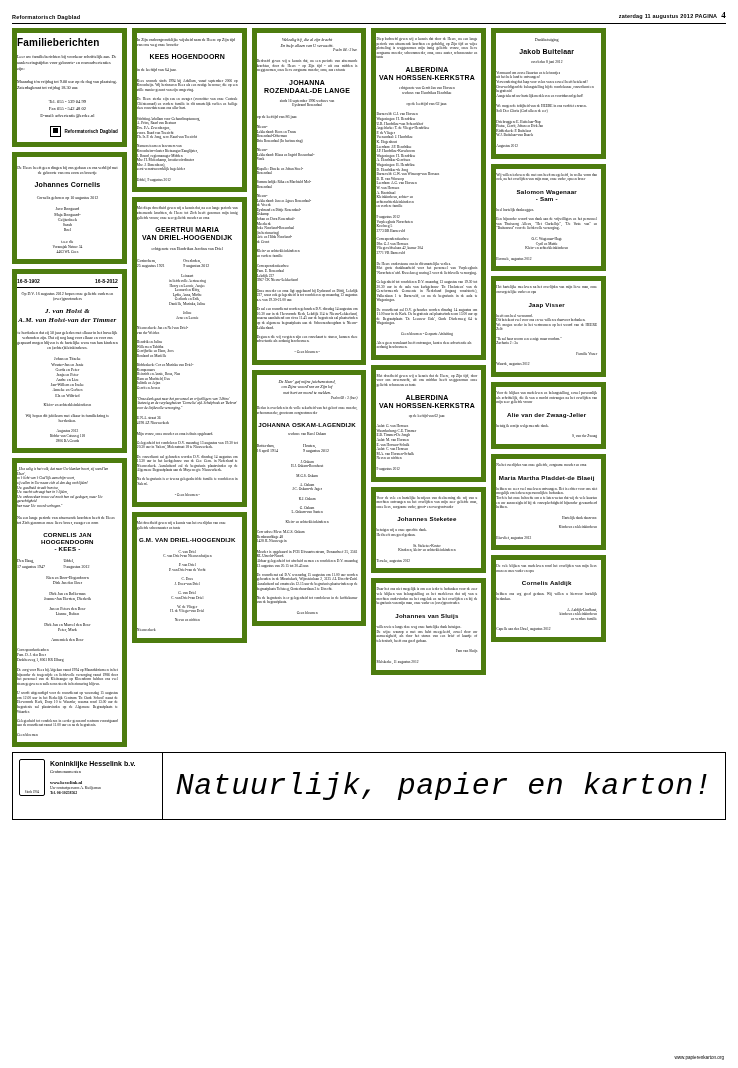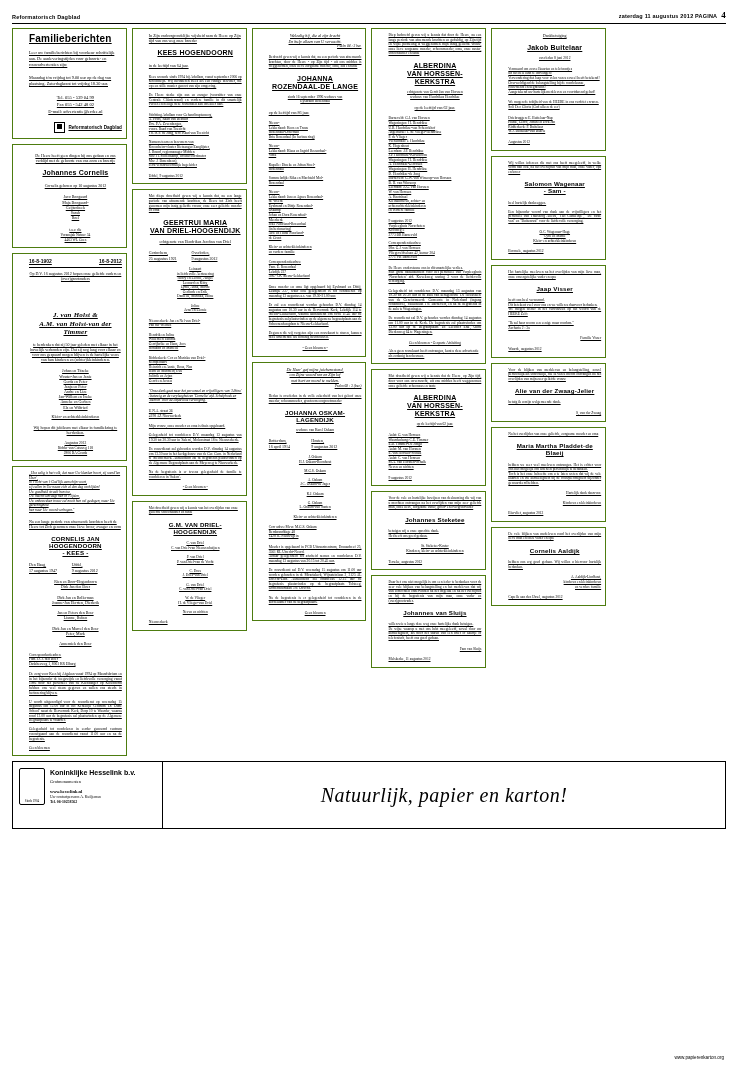--- a/index.html
+++ b/index.html
@@ -10,21 +10,21 @@
     -webkit-font-smoothing:antialiased;
   }
   .page{position:relative;width:738px;height:1068px;box-sizing:border-box;padding:10px 12px 6px 12px;}
   .masthead{display:flex;justify-content:space-between;align-items:flex-end;font-size:5.5px;letter-spacing:.2px;padding-bottom:3px;}
   .masthead .left{font-weight:bold;font-family:"Liberation Sans",sans-serif;font-size:5.5px;}
   .masthead .right{font-weight:bold;font-family:"Liberation Sans",sans-serif;font-size:5.5px;}
   .masthead .pageno{font-size:9px;font-weight:bold;margin-left:4px;}
   .rule{border-top:1.2px solid #000;margin-bottom:4px;}
   .grid{display:flex;gap:5px;align-items:flex-start;}
   .col{width:calc((714px - 25px)/6);display:flex;flex-direction:column;gap:5px;}
-  .ad{border:1px solid #4d7c0f;padding:4px 4px 5px 16px;box-sizing:border-box;overflow:hidden;text-decoration:underline;}
+  .ad{border:5px solid #4d7c0f;padding:4px 4px 5px 0;box-sizing:border-box;overflow:hidden;}
   .ctr{text-align:center;}
   .just{text-align:justify;}
   .nm{font-family:"Liberation Sans",sans-serif;font-weight:bold;text-align:center;line-height:1.15;letter-spacing:.2px;}
   .nm.mid{font-size:7px;}
   .nm.sm{font-size:6.2px;}
   .t{font-size:4.4px;line-height:1.35;}
   .t.xs{font-size:4.0px;line-height:1.3;}
   .t.xxs{font-size:3.6px;line-height:1.28;}
   .it{font-style:italic;}
   .b{font-weight:bold;}
@@ -42,21 +42,21 @@
   .verse{font-style:italic;font-size:4.2px;line-height:1.35;text-align:center;}
   .left{text-align:left;}
   .right{text-align:right;}
   .dates{font-family:"Liberation Sans",sans-serif;font-size:5px;font-weight:bold;display:flex;justify-content:space-between;}
   .bottom{margin-top:5px;border:1px solid #000;height:66px;display:flex;align-items:stretch;}
   .bl{width:150px;border-right:1px solid #000;padding:6px;box-sizing:border-box;display:flex;gap:5px;}
   .bseal{width:24px;height:34px;border:1px solid #000;border-radius:2px;font-size:3.2px;display:flex;align-items:flex-end;justify-content:center;padding-bottom:1px;}
   .bl-txt{font-size:4.4px;line-height:1.45;}
   .bl-title{font-family:"Liberation Sans",sans-serif;font-weight:bold;font-size:7px;}
   .bmid{flex:1;display:flex;align-items:center;justify-content:center;}
-  .script{font-family:Liberation Serif, serif;font-style:italic;font-size:20px;letter-spacing:.5px;}
+  .script{font-family:Liberation Mono, monospace;font-style:italic;font-size:30px;letter-spacing:.5px;}
   .bfoot{position:absolute;right:14px;bottom:8px;font-size:4.6px;font-family:"Liberation Sans",sans-serif;}
   .tinyline{font-size:3.8px;line-height:1.3;}
   .kv{display:flex;font-size:4.0px;line-height:1.35;}
   .kv .k{width:46%;}
   .kv .v{width:54%;}
 </style>
 </head>
 <body>
 
 <div class="page">
@@ -110,21 +110,21 @@
       </div>
 
       <div class="ad">
         <div class="dates">
           <span>16-8-1902</span>
           <span>16-8-2012</span>
         </div>
         <div class="hr"></div>
         <div class="t xs ctr">Op D.V. 16 augustus 2012 hopen onze geliefde ouders en (over)grootouders</div>
         <div class="sp6"></div>
-        <div class="nm mid it" style="font-family:'Liberation Serif',serif;font-style:italic;margin-top:24px;">J. van Holst &amp;</div>
+        <div class="nm mid it" style="font-family:'Liberation Serif',serif;font-style:italic;">J. van Holst &amp;</div>
         <div class="nm mid it" style="font-family:'Liberation Serif',serif;font-style:italic;">A.M. van Holst-van der Timmer</div>
         <div class="sp6"></div>
         <div class="t xs ctr">te herdenken dat zij 50 jaar geleden met elkaar in het huwelijk verbonden zijn. Dat zij nog lang voor elkaar en voor ons gespaard mogen blijven is de hartelijke wens van hun kinderen en (achter)kleinkinderen.</div>
         <div class="sp6"></div>
         <div class="t xs ctr" style="white-space:pre-line;">Johan en Titseke
 Wouter-Jan en Janie
 Gerda en Peter
 Janja en Peter
 Andre en Lize
 Jan-Willem en Ineke

